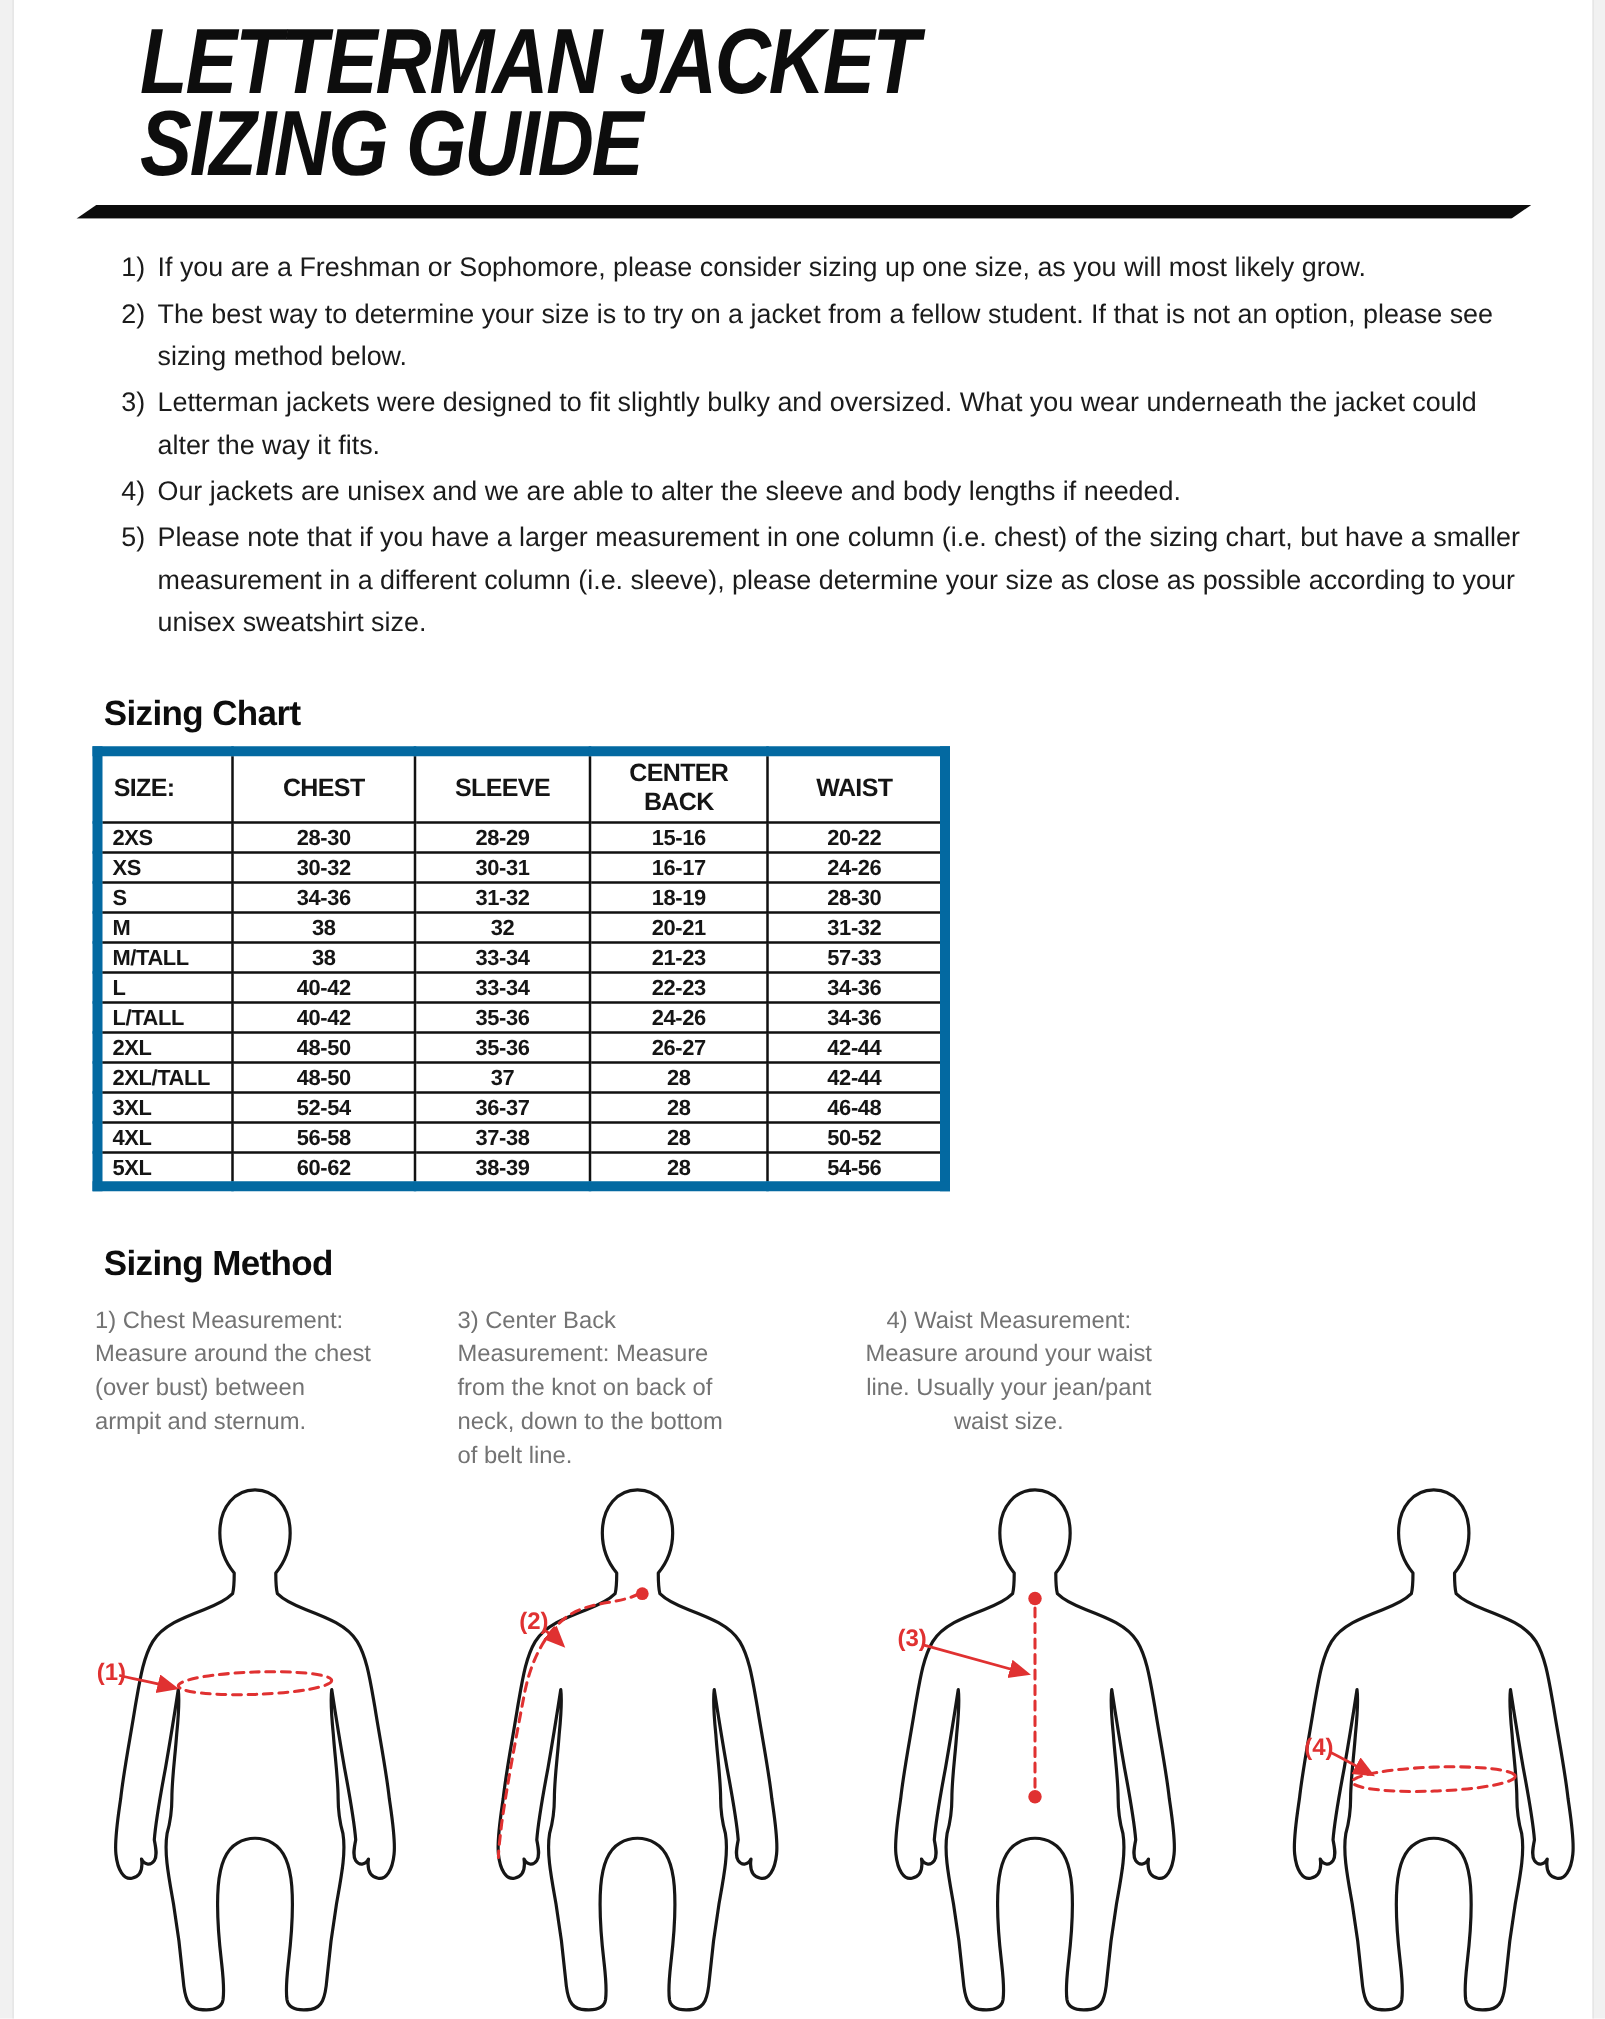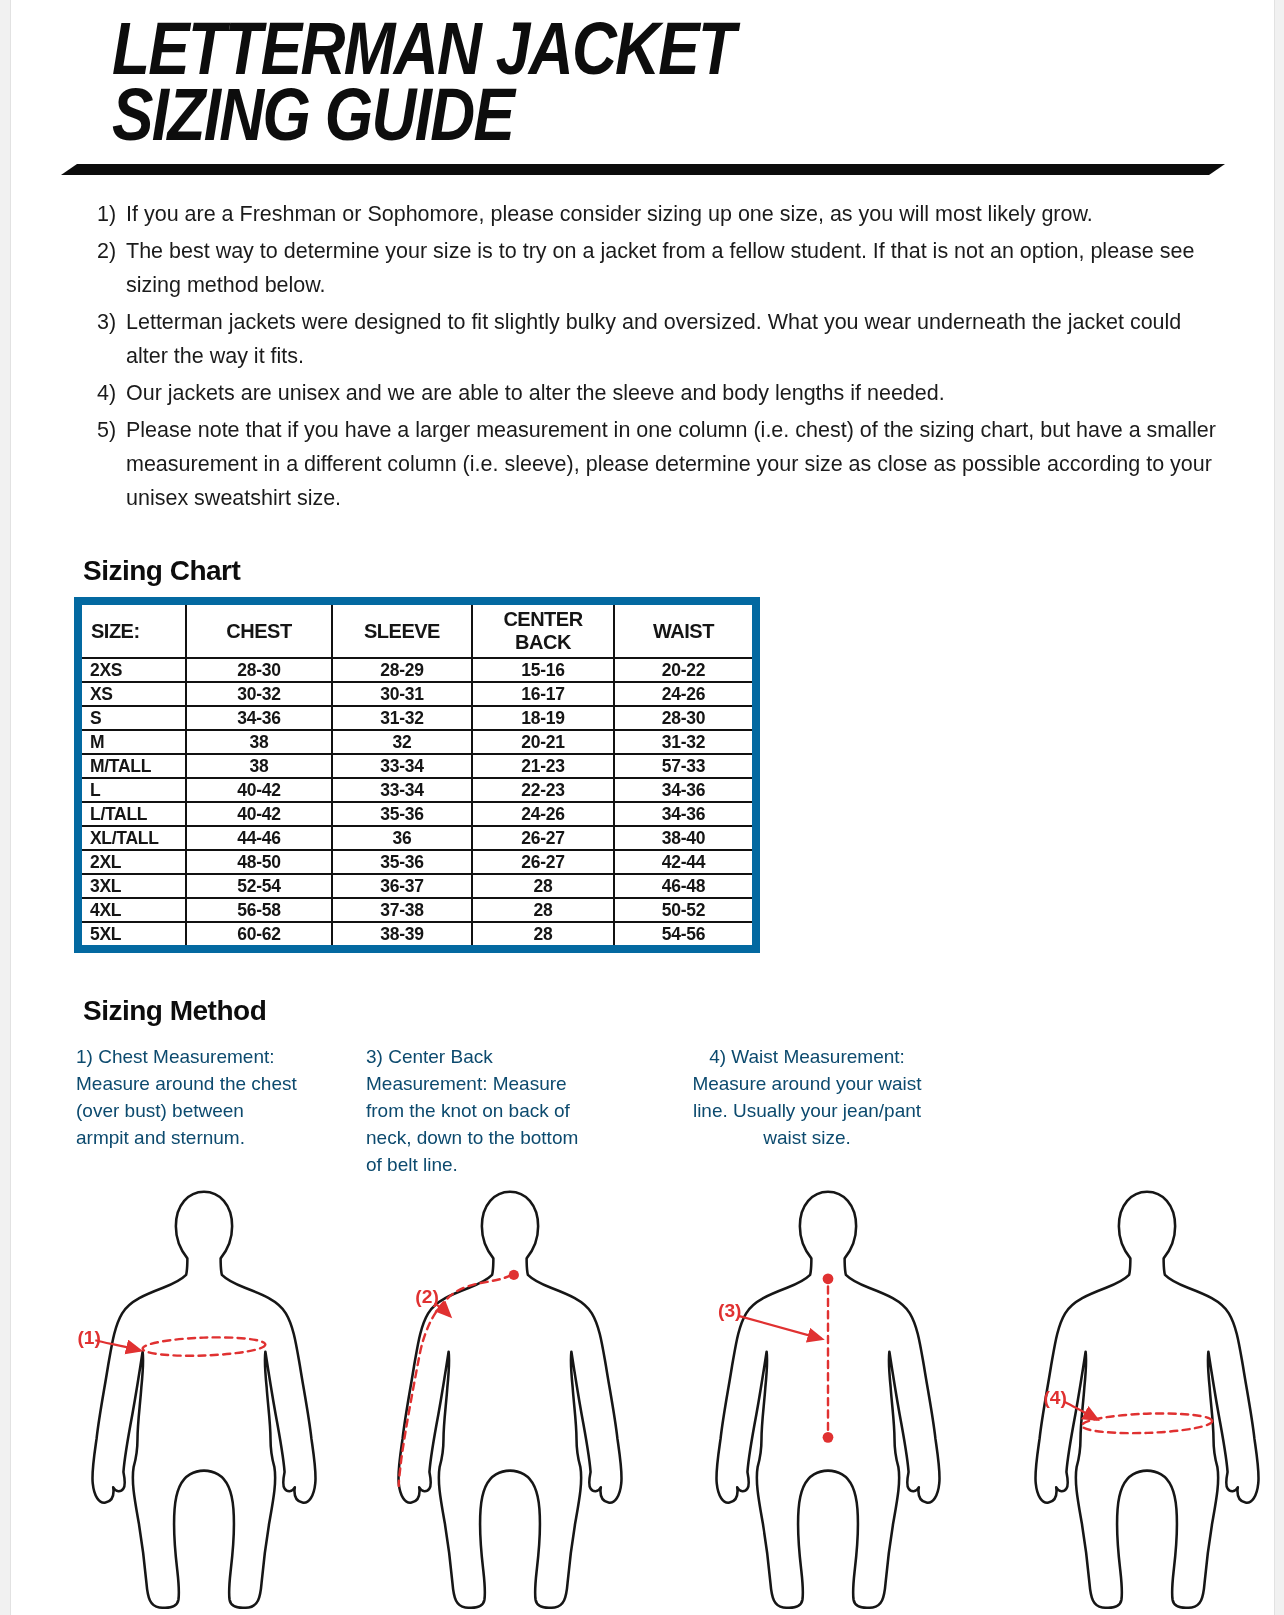--- a/index.html
+++ b/index.html
@@ -66,21 +66,21 @@
     padding: 1.5px 4px; text-align: center; letter-spacing: -0.3px;
   }
   table.sizing-table td:first-child { text-align: left; padding-left: 8px; }
 
   
   .method-heading { margin-top: 42px; }
   .method-grid {
     display: grid;
     grid-template-columns: 290px 320px 323px 227px;
     margin: 16px 0 0 65px;
-    font-size: 19px; line-height: 27px; color: #0c4a6e;
+    font-size: 19px; line-height: 27px; color: #737373;
   }
   .method-grid .method-text:nth-child(1) { max-width: 222px; }
   .method-grid .method-text:nth-child(2) { max-width: 230px; }
   .method-grid .method-text:nth-child(3) { max-width: 242px; text-align: center; }
   .method-grid .method-text:nth-child(4) { max-width: 186px; font-weight: bold; }
 
   
   .figures-grid {
     display: grid;
     grid-template-columns: 290px 320px 323px 227px;
@@ -197,31 +197,31 @@
           <td>34-36</td>
         </tr>
         <tr>
           <td>L/TALL</td>
           <td>40-42</td>
           <td>35-36</td>
           <td>24-26</td>
           <td>34-36</td>
         </tr>
         <tr>
-          <td>XL/TALL</td>
-          <td>44-46</td>
-          <td>36</td>
-          <td>26-27</td>
-          <td>38-40</td>
-        </tr>
-        <tr>
           <td>2XL</td>
           <td>48-50</td>
           <td>35-36</td>
           <td>26-27</td>
+          <td>42-44</td>
+        </tr>
+        <tr>
+          <td>2XL/TALL</td>
+          <td>48-50</td>
+          <td>37</td>
+          <td>28</td>
           <td>42-44</td>
         </tr>
         <tr>
           <td>3XL</td>
           <td>52-54</td>
           <td>36-37</td>
           <td>28</td>
           <td>46-48</td>
         </tr>
         <tr>

